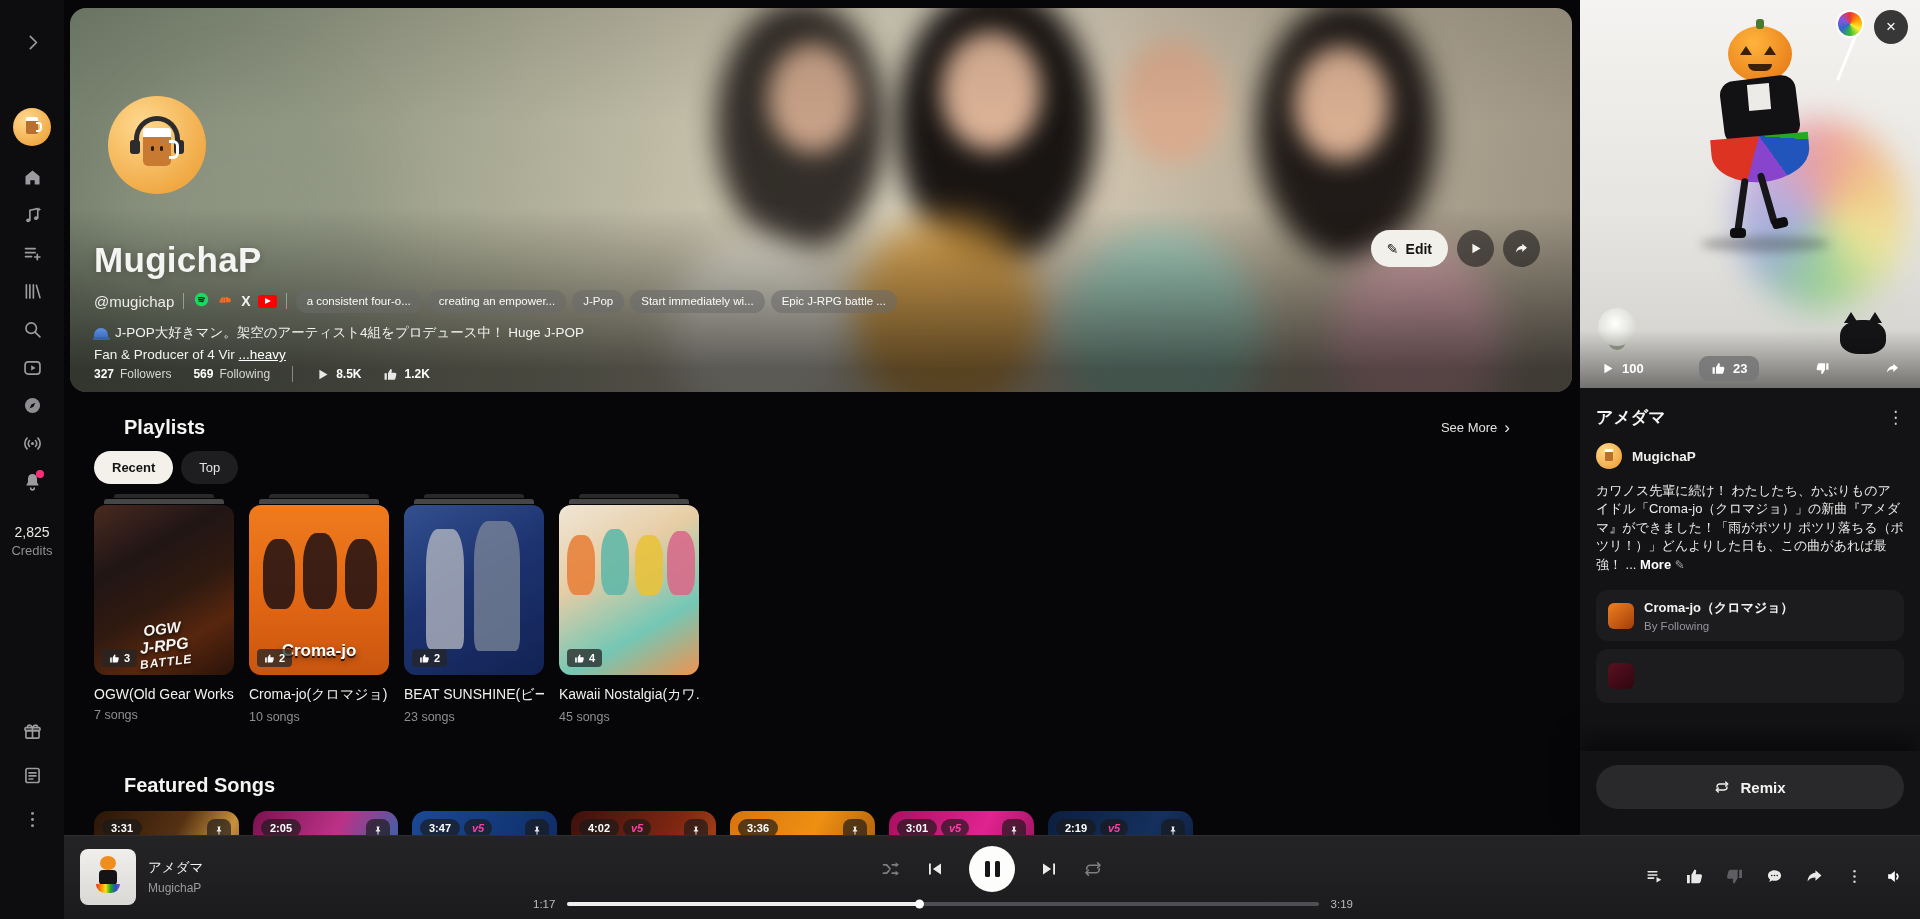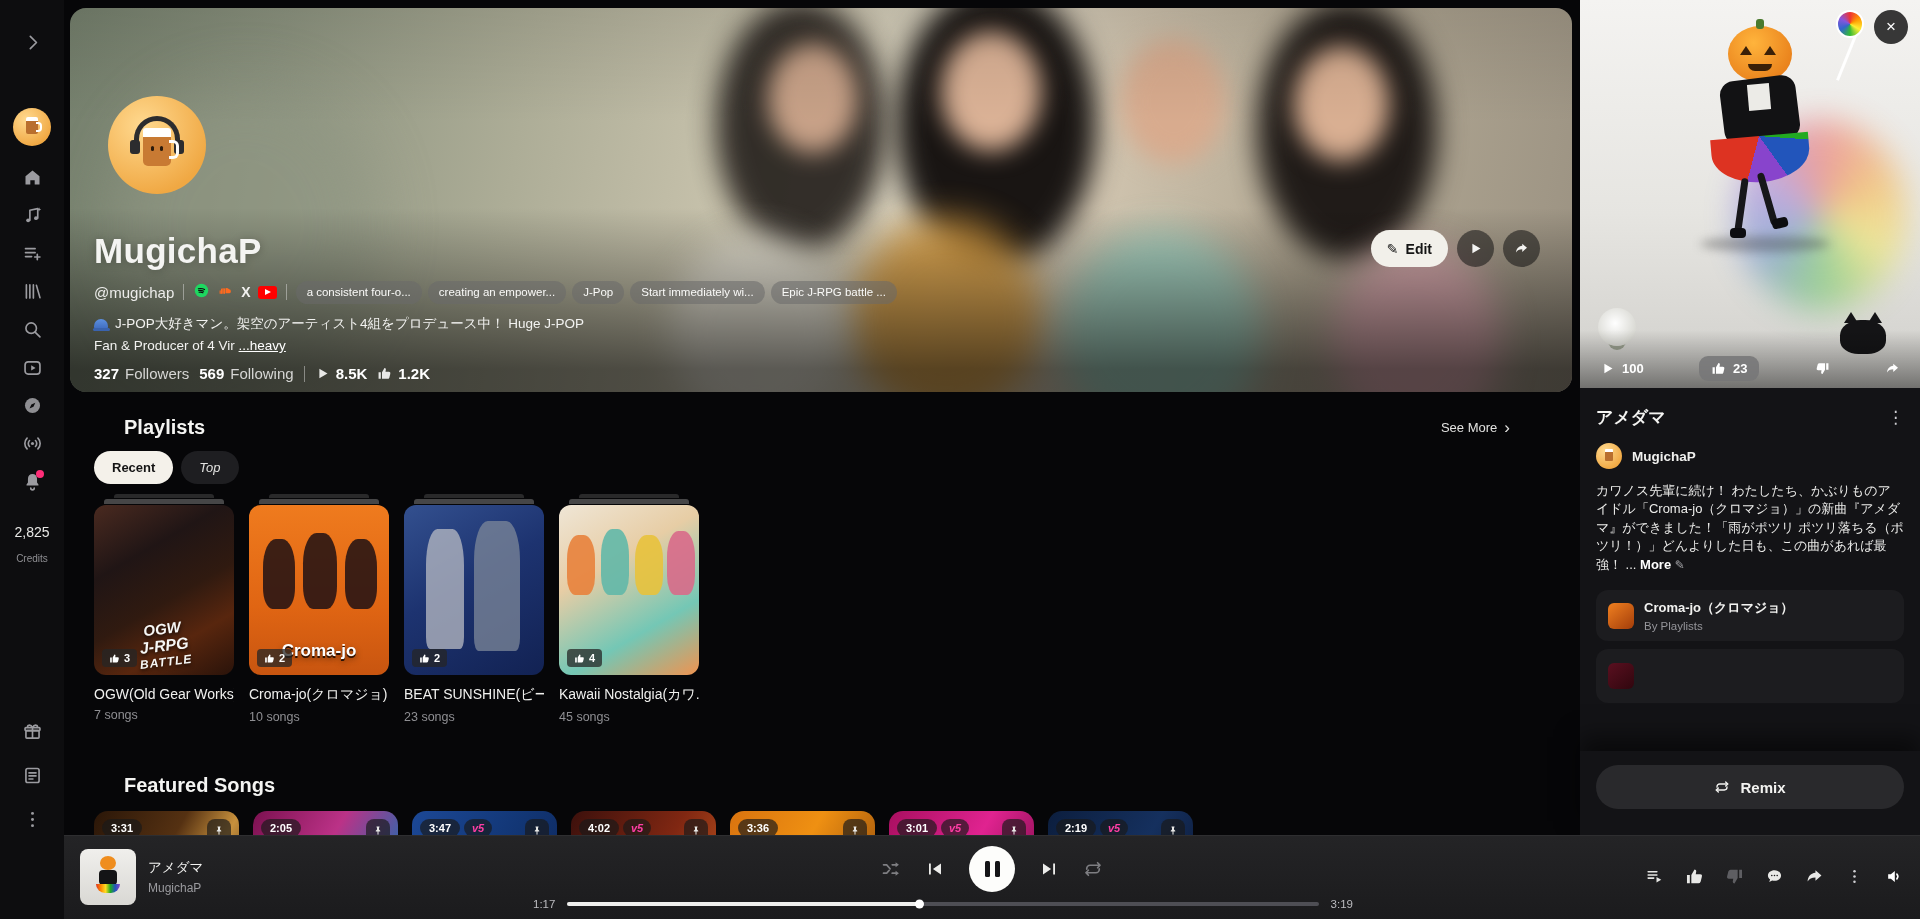--- a/index.html
+++ b/index.html
@@ -17,21 +17,21 @@
   .sb-collapse { margin-top:24px; }
   .sb-avatar { width:38px; height:38px; border-radius:50%; margin-top:44px; background:radial-gradient(circle at 35% 30%,#ffd98f,#f0a843 75%); position:relative; overflow:hidden; }
   .sb-avatar .m { position:absolute; left:13px; top:9px; width:12px; height:17px; background:linear-gradient(#fff 0 4px,#b96f2e 4px); border-radius:2px; }
   .sb-avatar .m::after { content:""; position:absolute; right:-4px; top:5px; width:4px; height:6px; border:2px solid #fff; border-left:none; border-radius:0 4px 4px 0; }
   .sb-nav { display:flex; flex-direction:column; align-items:center; gap:0; margin-top:14px; }
   .sb-nav .sb-btn { height:38px; }
   .bell-wrap { position:relative; }
   .dot-pink { position:absolute; top:6px; right:8px; width:8px; height:8px; border-radius:50%; background:#ff2d78; }
   .sb-credits { margin-top:22px; text-align:center; }
   .sb-credits .v { font-size:14px; color:#e8e8e6; }
-  .sb-credits .l { font-size:10px; color:#8f8f93; margin-top:13px; }
+  .sb-credits .l { font-size:13px; color:#8f8f93; margin-top:3px; }
   .sb-bottom { position:absolute; bottom:78px; display:flex; flex-direction:column; align-items:center; gap:4px; }
 
   
   .main { width:1516px; flex:none; position:relative; background:#060608; }
 
   .banner { margin:8px 8px 0 6px; height:384px; border-radius:16px; position:relative; overflow:hidden;
     background:linear-gradient(100deg,#75806d 0%,#8d9480 14%,#adad97 30%,#cfc8b2 48%,#ded8c6 58%,#cfc3ae 68%,#b5ab96 80%,#9b9282 100%); }
   .blob { position:absolute; border-radius:50%; }
   .b1{left:43%;top:-2%;width:170px;height:250px;background:#221d1a;filter:blur(14px);opacity:.9;}
   .b2{left:55%;top:-6%;width:200px;height:280px;background:#191513;filter:blur(14px);}
@@ -67,38 +67,38 @@
   .x-logo { font-size:14px; font-weight:700; color:#f2f2f0; }
   .yt { width:19px; height:13px; background:#f00; border-radius:3px; position:relative; }
   .yt::after { content:""; position:absolute; left:7px; top:3.5px; border-left:6px solid #fff; border-top:3px solid transparent; border-bottom:3px solid transparent; }
   .tag-pills { display:flex; gap:6px; }
   .tag-pill { height:23px; display:flex; align-items:center; padding:0 11px; border-radius:12px; background:rgba(105,105,105,.55); font-size:11.5px; color:#fafaf8; white-space:nowrap; }
   .bio1 { display:flex; align-items:center; gap:7px; margin-top:11px; font-size:13.5px; color:#f2f2f0; }
   .cap { width:14px; height:10px; border-radius:7px 7px 2px 2px; background:linear-gradient(#5d90e0,#3f6cc0); position:relative; }
   .cap::after { content:""; position:absolute; left:-1px; bottom:-2px; width:17px; height:3px; border-radius:2px; background:#3a63ae; }
   .bio2 { margin-top:5px; font-size:13.5px; color:#f2f2f0; }
   .more-link { text-decoration:underline; color:#fff; }
-  .stats { display:flex; align-items:center; gap:10px; margin-top:12px; font-size:15px; color:#d6d6d4; }
+  .stats { display:flex; align-items:center; gap:22px; margin-top:4px; font-size:12px; color:#d6d6d4; }
   .stats b { color:#fff; font-weight:700; }
   .stat-ic { width:15px; height:15px; fill:#e8e8e6; }
   .stats .grp { display:flex; align-items:center; gap:6px; }
 
   .banner-actions { position:absolute; right:32px; top:222px; display:flex; align-items:center; gap:9px; }
   .edit-btn { height:37px; padding:0 16px; border-radius:19px; background:#f2f0ea; color:#141414; font-size:14px; font-weight:600; display:flex; align-items:center; gap:7px; }
   .circle-btn { width:37px; height:37px; border-radius:50%; background:rgba(18,18,18,.55); display:flex; align-items:center; justify-content:center; }
   .circle-btn svg { width:15px; height:15px; fill:#f4f4f2; }
 
   .sec-head { display:flex; justify-content:space-between; align-items:center; padding:0 70px 0 60px; margin-top:24px; }
   .sec-head h2, .sec-head2 h2 { font-size:20px; font-weight:700; color:#f4f4f2; }
   .see-more { display:flex; align-items:center; gap:7px; font-size:13px; color:#e2e2e0; }
   .see-more .chev { font-size:17px; line-height:1; }
   .filters { display:flex; gap:8px; padding-left:30px; margin-top:12px; }
   .fpill { height:33px; padding:0 18px; border-radius:17px; font-size:13px; display:flex; align-items:center; }
   .fpill.active { background:#f4f1ea; color:#141414; font-weight:600; }
-  .fpill.idle { background:#1e1e21; color:#e3e3e1;font-style:italic; }
+  .fpill.idle { background:#1e1e21; color:#e3e3e1; }
 
   .pl-cards { display:flex; gap:15px; padding-left:30px; margin-top:10px; }
   .pcard { width:140px; }
   .stack1 { width:72%; height:4px; margin:0 auto; border-radius:3px 3px 0 0; background:rgba(255,255,255,.14); }
   .stack2 { width:86%; height:5px; margin:1px auto 0; border-radius:3px 3px 0 0; background:rgba(255,255,255,.26); }
   .cover { height:170px; border-radius:12px; margin-top:1px; position:relative; overflow:hidden; background:#222; }
   .like-badge { position:absolute; left:8px; bottom:8px; display:flex; align-items:center; gap:4px; background:rgba(38,38,38,.75); border-radius:4px; padding:3px 7px; font-size:11px; font-weight:700; color:#fff; z-index:2; }
   .like-badge svg { width:11px; height:11px; fill:#fff; }
   .ogw-txt { position:absolute; left:0; right:0; bottom:6px; text-align:center; transform:rotate(-7deg); color:#f6f6f4; font-style:italic; font-weight:800; text-shadow:0 2px 4px rgba(0,0,0,.7); }
   .ogw-txt .l1{font-size:15px;} .ogw-txt .l2{font-size:16px;} .ogw-txt .l3{font-size:12px; letter-spacing:1px;}
@@ -622,21 +622,21 @@
     <div class="desc">
       <span>カワノス先輩に続け！ わたしたち、かぶりものアイドル「Croma-jo（クロマジョ）」の新曲『アメダマ』ができました！「雨がポツリ ポツリ落ちる（ポツリ！）」どんよりした日も、この曲があれば最強！ ... </span><span class="more">More</span>
       <span class="pencil">✎</span>
     </div>
 
 
     <div class="ref-card">
       <div class="ref-thumb" style="background: linear-gradient(140deg, rgb(240, 128, 32), rgb(163, 61, 10));"></div>
       <div>
         <div class="ref-title">Croma-jo（クロマジョ）</div>
-        <div class="ref-by">By Playlists</div>
+        <div class="ref-by">By Following</div>
       </div>
     </div>
 
     <div class="ref-card ref-card2">
       <div class="ref-thumb" style="background: linear-gradient(140deg, rgb(90, 16, 32), rgb(48, 6, 14));"></div>
     </div>
 
     <div class="panel-footer">
       <button class="remix-btn">
         <svg viewBox="0 0 24 24">

